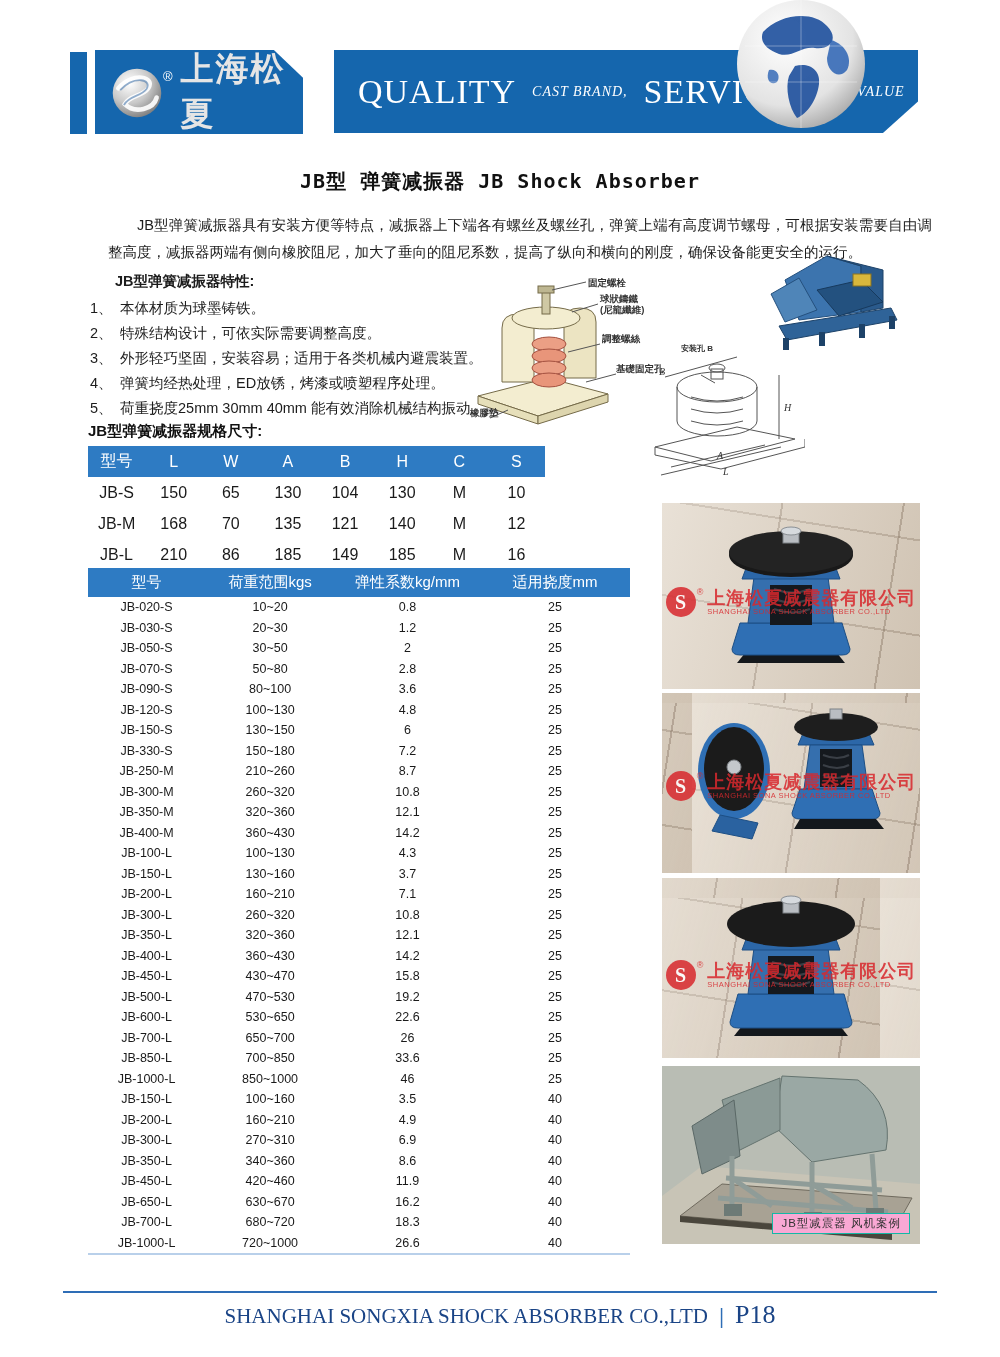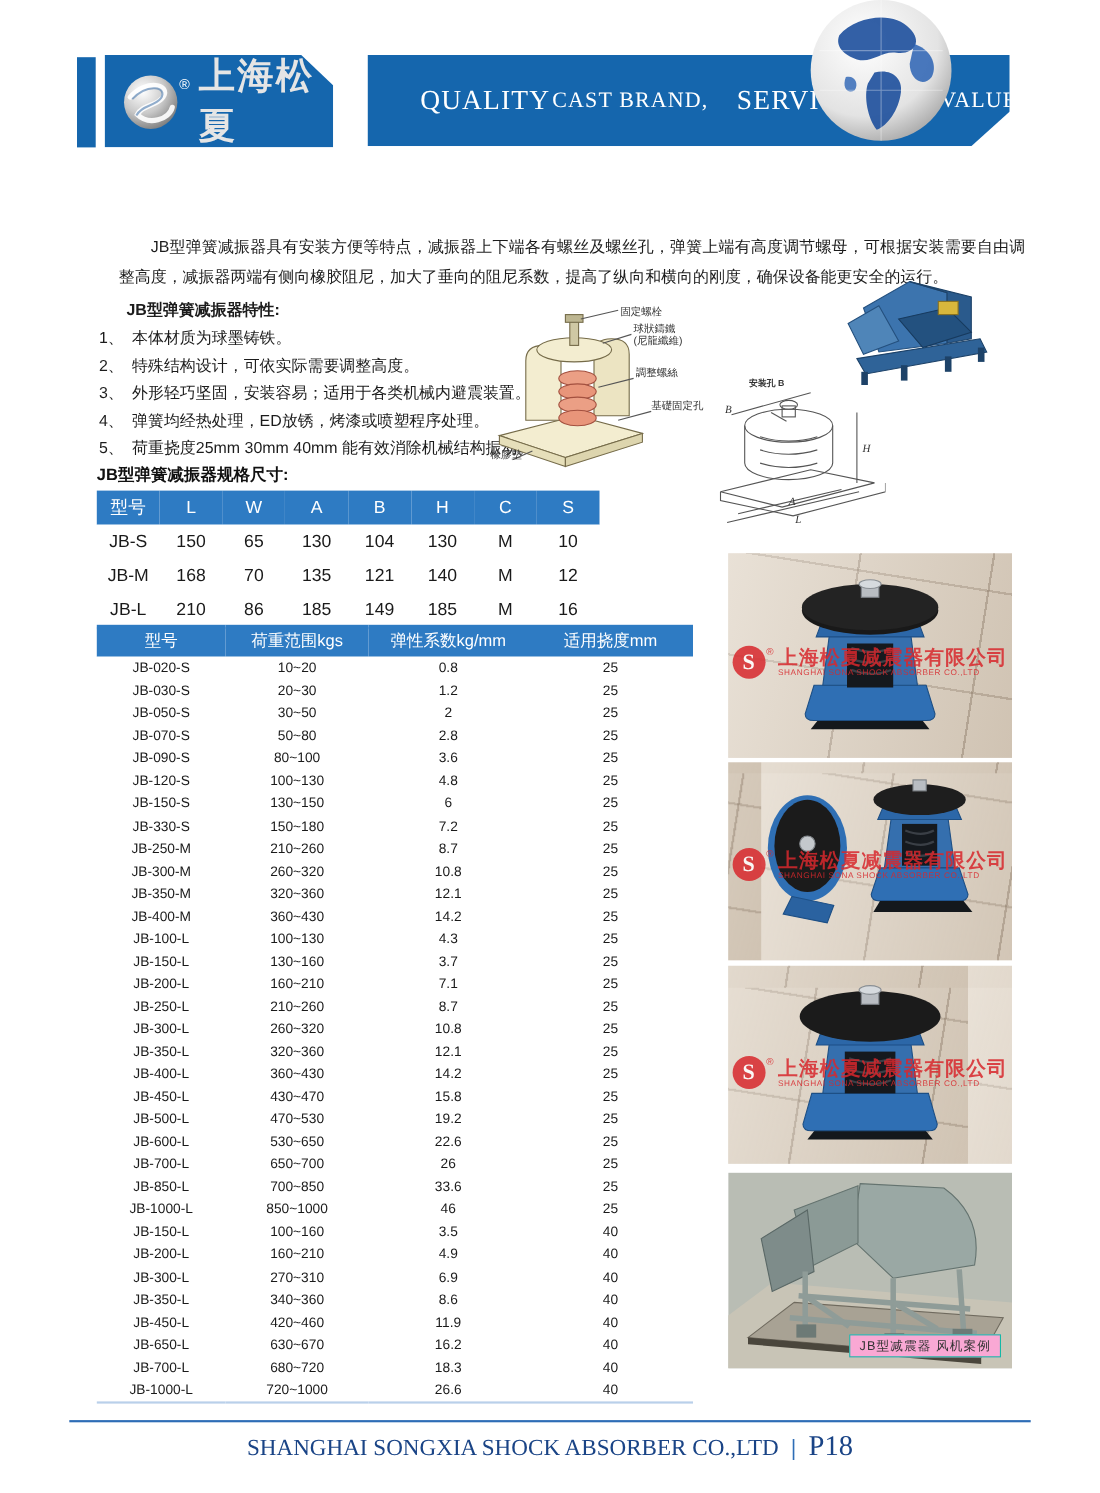--- a/index.html
+++ b/index.html
@@ -9,22 +9,22 @@
 
   
   .hdr-stripe{background:#1566ad;}
   .hdr-logo{background:#1566ad;clip-path:polygon(0 0,86% 0,100% 33%,100% 100%,0 100%);
             display:flex;align-items:center;padding-left:14px;box-sizing:border-box;}
   .brand-cn{color:#e5e5e5;font-size:33px;font-weight:bold;letter-spacing:2px;margin-left:6px;}
   .brand-reg{color:#fff;font-size:13px;vertical-align:top;position:relative;top:-16px;left:-2px;}
   .hdr-slogan{background:#1566ad;clip-path:polygon(0 0,100% 0,100% 62%,94% 100%,0 100%);
               display:flex;align-items:center;padding-left:24px;box-sizing:border-box;
               font-family:"Liberation Serif",serif;color:#fff;white-space:nowrap;}
-  .slg-big{font-size:25px;letter-spacing:1px;margin-left:24px;}
-  .slg-small{font-size:20px;letter-spacing:1px;margin:0 2px;}
+  .slg-big{font-size:34px;letter-spacing:1px;}
+  .slg-small{font-size:14px;letter-spacing:1px;margin:0 16px;font-style:italic;}
 
   
   .doc-title{font-family:"DejaVu Sans Mono","Liberation Sans",monospace;
              font-size:20px;font-weight:bold;text-align:center;color:#111;letter-spacing:1px;}
   .intro{font-size:14.5px;line-height:1.85;text-align:justify;text-indent:2em;color:#1c1c1c;}
   .feat-head{font-size:14.5px;font-weight:bold;color:#1c1c1c;}
   .feat-item{font-size:14.5px;color:#1c1c1c;line-height:25px;white-space:nowrap;}
   .feat-item .num{display:inline-block;width:30px;}
   .spec-title{font-size:15px;font-weight:bold;color:#111;}
 
@@ -116,33 +116,34 @@
       <path d="M28 36 C 44 18, 78 14, 92 30 C 104 42, 96 54, 80 52 C 66 50, 58 62, 44 58 C 32 54, 24 46, 28 36 Z" fill="#1d4f9c" opacity=".9"></path>
       <path d="M96 44 C 110 48, 118 62, 112 74 C 104 84, 92 76, 92 62 Z" fill="#2b63b4" opacity=".85"></path>
       <path d="M60 70 C 74 66, 86 74, 84 88 C 82 104, 72 118, 62 122 C 54 112, 50 92, 54 80 Z" fill="#1d4f9c" opacity=".9"></path>
       <path d="M34 74 C 42 72, 46 80, 42 86 C 36 90, 30 84, 34 74 Z" fill="#2b63b4" opacity=".8"></path>
       <g stroke="#ffffff" stroke-width="1" opacity=".35">
         <path d="M10 50 H 122 M10 86 H 122 M66 4 V 132" fill="none"></path>
       </g>
     </svg>
   </div>
 
+  <div class="abs doc-title" style="left:88px;top:168px;width:824px;">JB型 弹簧减振器 JB Shock Absorber</div>
 
   <div class="abs intro" style="left:88px;top:212px;width:824px;margin-left:20px;">JB型弹簧减振器具有安装方便等特点，减振器上下端各有螺丝及螺丝孔，弹簧上端有高度调节螺母，可根据安装需要自由调整高度，减振器两端有侧向橡胶阻尼，加大了垂向的阻尼系数，提高了纵向和横向的刚度，确保设备能更安全的运行。</div>
 
   <div class="abs feat-head" style="left:115px;top:272px;">JB型弹簧减振器特性:</div>
   <div class="abs" style="left:90px;top:296px;width:470px;">
     <div class="feat-item"><span class="num">1、</span><span>本体材质为球墨铸铁。</span></div>
     <div class="feat-item"><span class="num">2、</span><span>特殊结构设计，可依实际需要调整高度。</span></div>
     <div class="feat-item"><span class="num">3、</span><span>外形轻巧坚固，安装容易；适用于各类机械内避震装置。</span></div>
     <div class="feat-item"><span class="num">4、</span><span>弹簧均经热处理，ED放锈，烤漆或喷塑程序处理。</span></div>
     <div class="feat-item"><span class="num">5、</span><span>荷重挠度25mm 30mm 40mm 能有效消除机械结构振动。</span></div>
   </div>
 
-  <div class="abs" style="left:444px;top:278px;width:196px;height:156px;">
+  <div class="abs" style="left:468px;top:278px;width:196px;height:156px;font-weight:bold;">
     <svg width="196" height="156" viewBox="0 0 196 156">
 
       <polygon points="10,118 80,100 140,116 70,138" fill="#f3edd0" stroke="#756b49" stroke-width="1"></polygon>
       <polygon points="10,118 70,138 70,146 10,126" fill="#e6dfba" stroke="#756b49" stroke-width="1"></polygon>
       <polygon points="70,138 140,116 140,124 70,146" fill="#ddd5ae" stroke="#756b49" stroke-width="1"></polygon>
 
       <path d="M34 50 q0 -14 16 -14 q16 0 16 14 v54 h-32 Z" fill="#f3edd0" stroke="#756b49" stroke-width="1"></path>
       <path d="M96 44 q0 -14 16 -14 q16 0 16 14 v56 h-32 Z" fill="#ece4c2" stroke="#756b49" stroke-width="1"></path>
 
       <g stroke="#a3503f" stroke-width="1">
@@ -363,26 +364,20 @@
             <td>3.7</td>
             <td>25</td>
           </tr>
           <tr>
             <td>JB-200-L</td>
             <td>160~210</td>
             <td>7.1</td>
             <td>25</td>
           </tr>
           <tr>
-            <td>JB-250-L</td>
-            <td>210~260</td>
-            <td>8.7</td>
-            <td>25</td>
-          </tr>
-          <tr>
             <td>JB-300-L</td>
             <td>260~320</td>
             <td>10.8</td>
             <td>25</td>
           </tr>
           <tr>
             <td>JB-350-L</td>
             <td>320~360</td>
             <td>12.1</td>
             <td>25</td>

